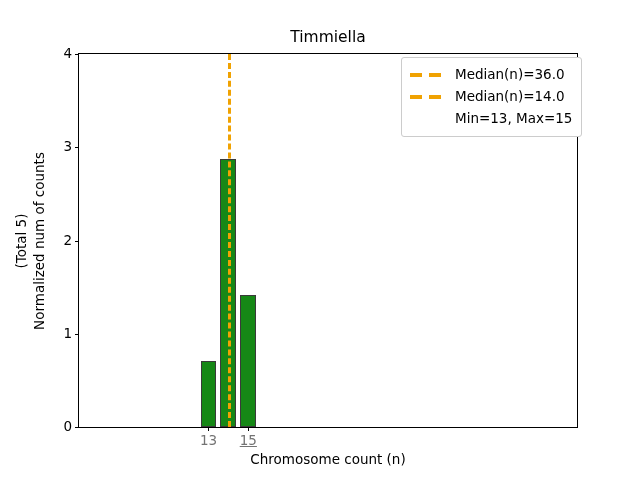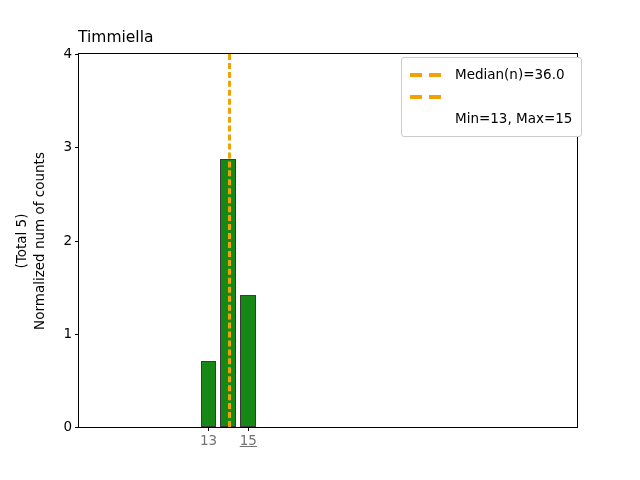--- a/index.html
+++ b/index.html
@@ -12,21 +12,21 @@
   #figure {
     position: relative;
     width: 640px; height: 480px;
     background: #ffffff;
   }
   
   #chart-title {
     position: absolute;
     left: 78px; top: 28px;
     width: 500px;
-    text-align: left;
+    text-align: center;
     font-size: 15.5px;
     color: #000000;
     line-height: 18px;
     white-space: nowrap;
   }
   
   #axes {
     position: absolute;
     left: 78px; top: 53px;
     width: 500px; height: 375px;
@@ -189,28 +189,30 @@
       <div class="ytick-mark" style="top: 93.25px;"></div>
       <div class="ytick-label" style="top: 93.25px;">3</div>
       <div class="ytick-mark" style="top: 0px;"></div>
       <div class="ytick-label" style="top: 0px;">4</div>
       <div class="xtick-mark" style="left: 129.48px;"></div>
       <div class="xtick-label" style="left: 129.48px;">13</div>
       <div class="xtick-mark" style="left: 169.32px;"></div>
       <div class="xtick-label" style="left: 169.32px; text-decoration: underline;">15</div>
     </div>
 
+  <div id="xlabel">Chromosome count (n)</div>
 
   <div id="legend">
       <div class="legend-row">
         <span class="legend-handle dash"></span>
         <span class="legend-text">Median(n)=36.0</span>
       </div>
       <div class="legend-row">
         <span class="legend-handle dash"></span>
+        <span class="legend-text">Median(n)=14.0</span>
       </div>
       <div class="legend-row">
         <span class="legend-handle"></span>
         <span class="legend-text">Min=13, Max=15</span>
       </div>
     </div>
 
 </div>
 
 </body></html>

